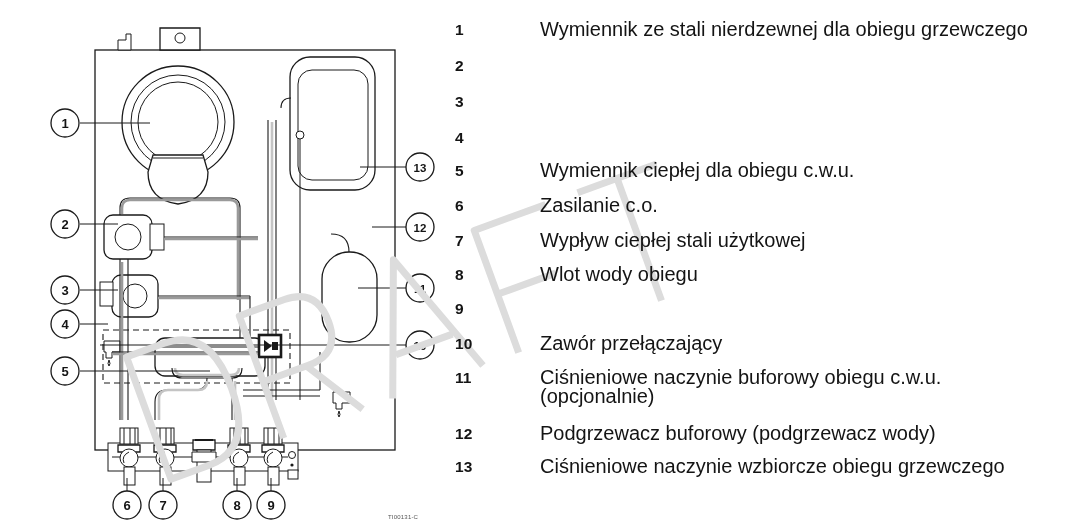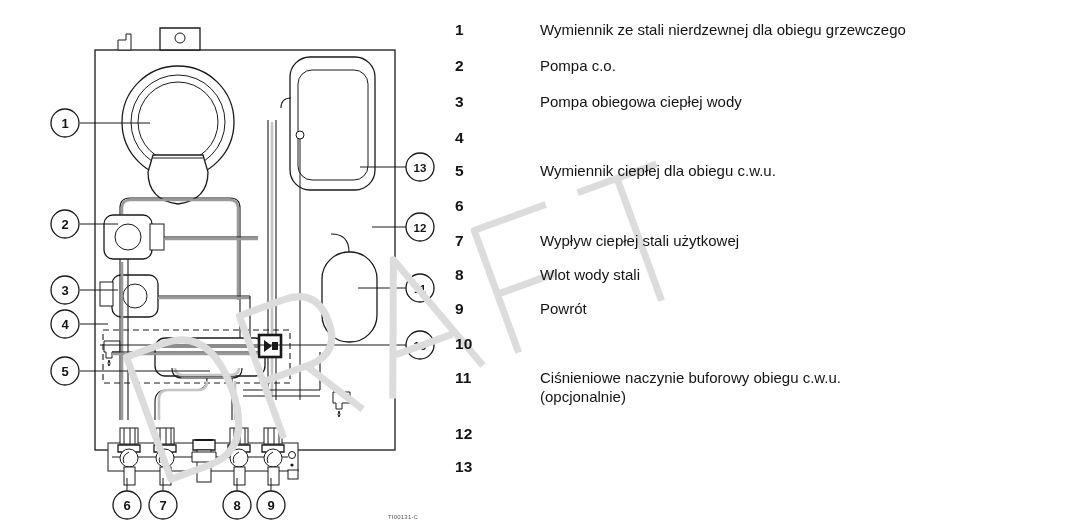--- a/index.html
+++ b/index.html
@@ -61,21 +61,21 @@
     width: 85px;
     flex: 0 0 85px;
     font-size: 15.5px;
     font-weight: bold;
     line-height: 19px;
     color: #141414;
     letter-spacing: 0.1px;
   }
   .legend-text {
     flex: 1 1 auto;
-    font-size: 15px;
+    font-size: 20px;
     font-weight: normal;
     line-height: 19px;
     color: #141414;
     white-space: pre-line;
   }
   
   .drawing-code {
     position: absolute;
     left: 388px;
     top: 514px;
@@ -347,59 +347,60 @@
   </svg>
 
   <div class="legend-pane">
 
     <div class="legend-row" style="top:20px">
       <div class="legend-num">1</div>
       <div class="legend-text">Wymiennik ze stali nierdzewnej dla obiegu grzewczego</div>
     </div>
     <div class="legend-row" style="top:56px">
       <div class="legend-num">2</div>
-      <div class="legend-text">Pompa c.o.</div>
     </div>
     <div class="legend-row" style="top:92px">
       <div class="legend-num">3</div>
-      <div class="legend-text">Pompa obiegowa ciepłej wody</div>
     </div>
     <div class="legend-row" style="top:128px">
       <div class="legend-num">4</div>
     </div>
     <div class="legend-row" style="top:161px">
       <div class="legend-num">5</div>
       <div class="legend-text">Wymiennik ciepłej dla obiegu c.w.u.</div>
     </div>
     <div class="legend-row" style="top:196px">
       <div class="legend-num">6</div>
+      <div class="legend-text">Zasilanie c.o.</div>
     </div>
     <div class="legend-row" style="top:231px">
       <div class="legend-num">7</div>
       <div class="legend-text">Wypływ ciepłej stali użytkowej</div>
     </div>
     <div class="legend-row" style="top:265px">
       <div class="legend-num">8</div>
-      <div class="legend-text">Wlot wody stali</div>
+      <div class="legend-text">Wlot wody obiegu</div>
     </div>
     <div class="legend-row" style="top:299px">
       <div class="legend-num">9</div>
-      <div class="legend-text">Powrót</div>
     </div>
     <div class="legend-row" style="top:334px">
       <div class="legend-num">10</div>
+      <div class="legend-text">Zawór przełączający</div>
     </div>
     <div class="legend-row" style="top:368px">
       <div class="legend-num">11</div>
       <div class="legend-text">Ciśnieniowe naczynie buforowy obiegu c.w.u.
 (opcjonalnie)</div>
     </div>
     <div class="legend-row" style="top:424px">
       <div class="legend-num">12</div>
+      <div class="legend-text">Podgrzewacz buforowy (podgrzewacz wody)</div>
     </div>
     <div class="legend-row" style="top:457px">
       <div class="legend-num">13</div>
+      <div class="legend-text">Ciśnieniowe naczynie wzbiorcze obiegu grzewczego</div>
     </div>
   </div>
 
   <div class="drawing-code">TI00131-C</div>
 
 </div>
 
 </body></html>

